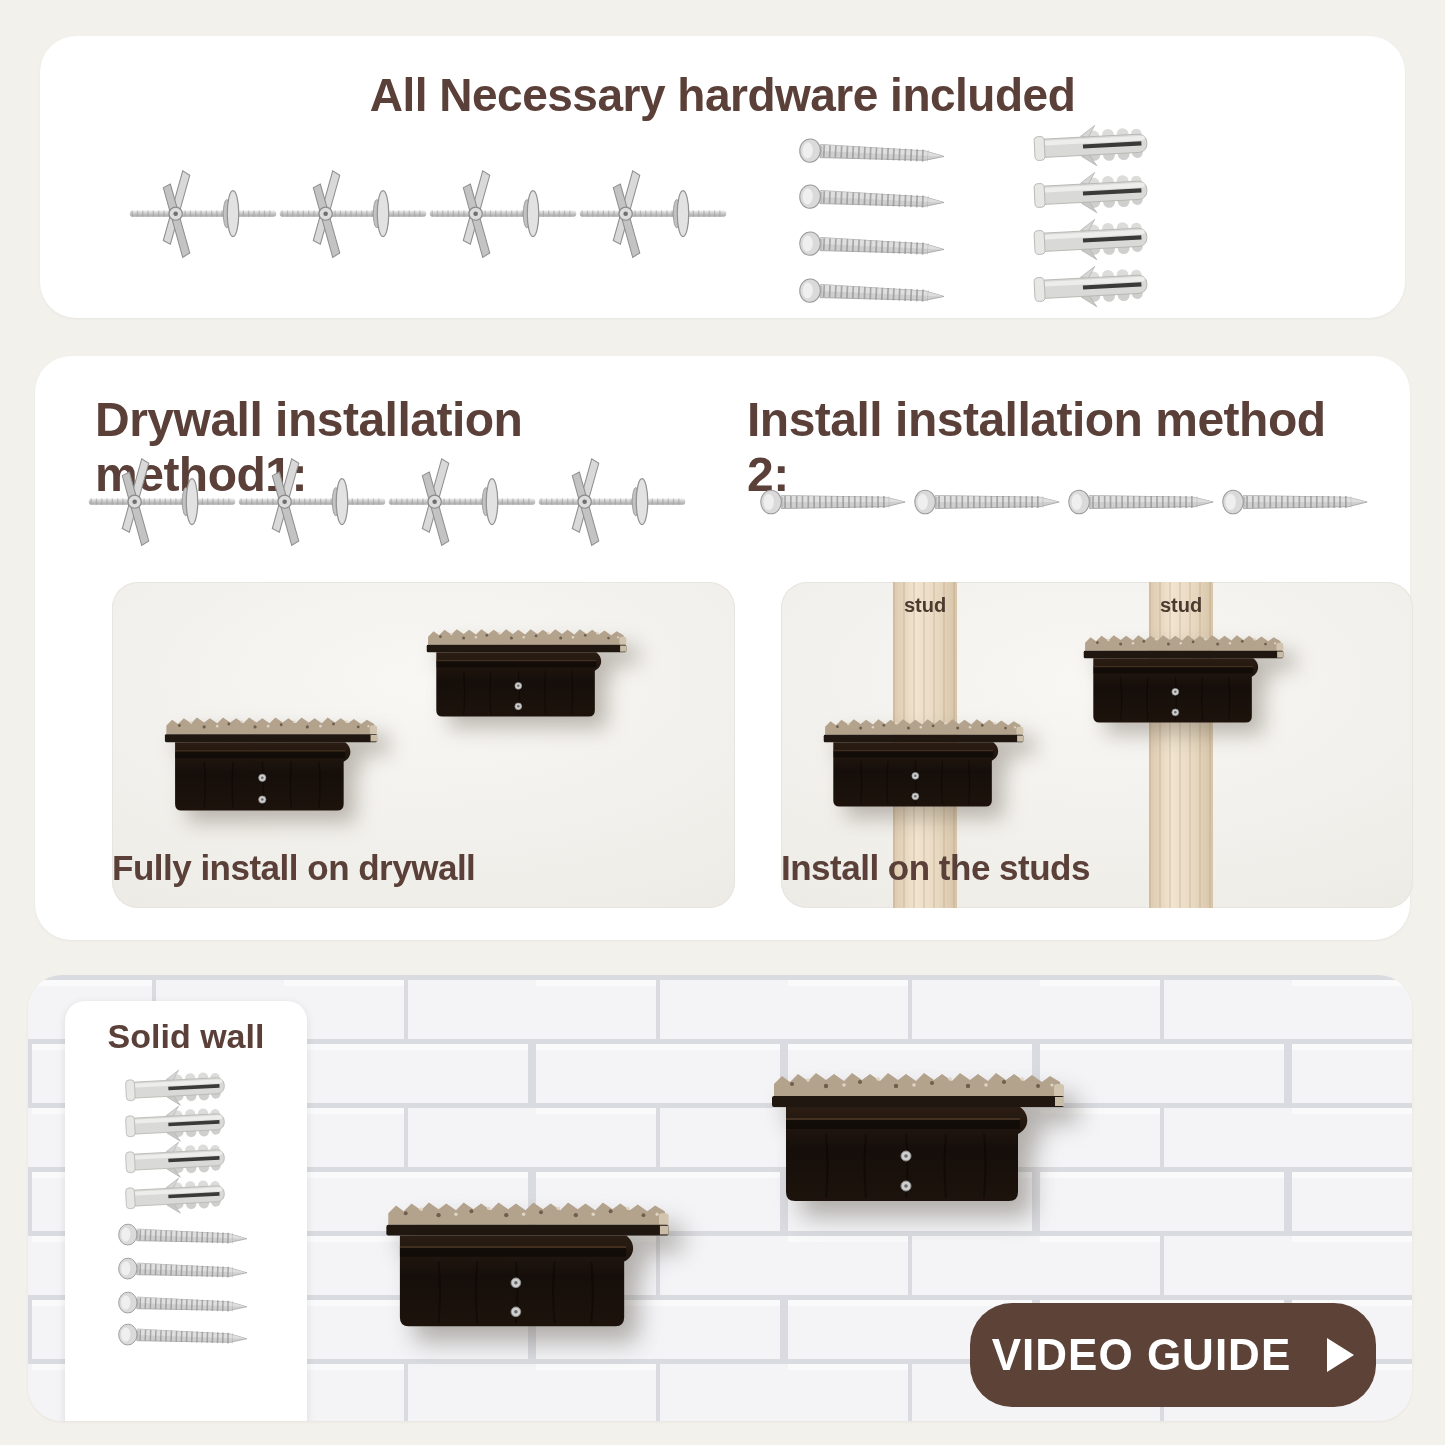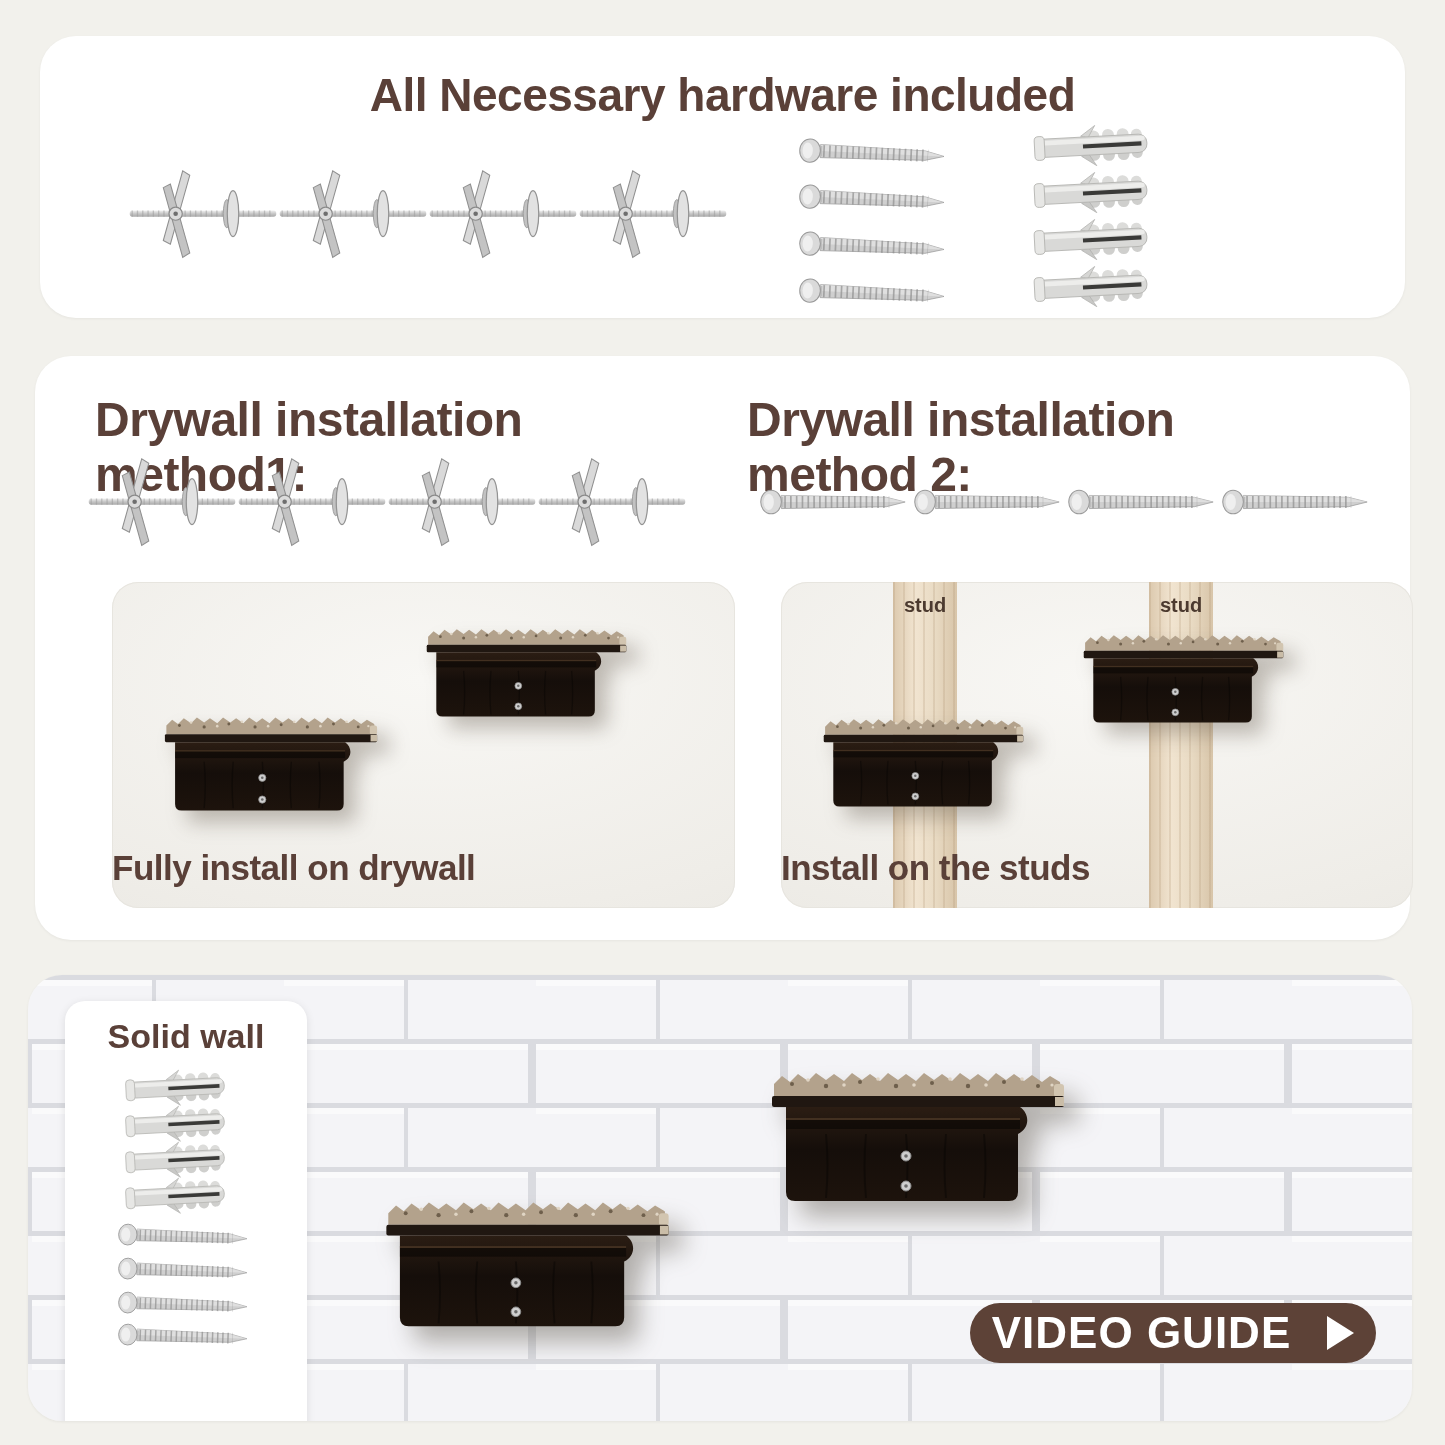--- a/index.html
+++ b/index.html
@@ -46,21 +46,21 @@
   
   #solid-section{position:absolute;left:28px;top:975px;width:1384px;height:446px;border-radius:34px;overflow:hidden;box-shadow:0 1px 3px rgba(0,0,0,.06);}
   #brick-bg{position:absolute;inset:0;}
   #solid-card{position:absolute;left:37px;top:26px;width:242px;height:442px;background:#fff;border-radius:20px;box-shadow:0 2px 8px rgba(0,0,0,.10);}
   #solid-card .solid-title{position:absolute;left:0;right:0;top:16px;text-align:center;font-weight:bold;font-size:34px;color:#5a4038;}
   .anchor-solid{position:absolute;left:52px;width:122px;height:40px;transform:rotate(-3deg);transform-origin:left center;}
   .screw-solid{position:absolute;left:46px;width:142px;height:30px;transform:rotate(2deg);transform-origin:left center;}
   .shelf-big{position:absolute;filter:drop-shadow(14px 16px 12px rgba(95,88,78,0.45));z-index:3;}
 
   #video-guide-button{
-    position:absolute;left:942px;top:328px;width:406px;height:60px;border-radius:42px;
+    position:absolute;left:942px;top:328px;width:406px;height:104px;border-radius:42px;
     display:flex;align-items:center;justify-content:center;gap:36px;
     border:none;cursor:pointer;z-index:6;
   }
   #video-guide-button .vg-label{color:#ffffff;font-weight:bold;font-size:44px;letter-spacing:1px;font-family:"Liberation Sans",sans-serif;}
   .play-icon{width:0;height:0;border-left:27px solid #ffffff;border-top:17px solid transparent;border-bottom:17px solid transparent;}
 
   .defs-holder{position:absolute;width:0;height:0;overflow:hidden;}
 </style>
 </head>
 <body>
@@ -198,21 +198,21 @@
     <svg class="anchor-col" style="top:184px" viewBox="0 0 140 50">
         <use href="#anchordef"></use>
       </svg>
     <svg class="anchor-col" style="top:231px" viewBox="0 0 140 50">
         <use href="#anchordef"></use>
       </svg>
   </section>
 
   <section class="card" id="drywall-card">
     <div class="method-heading" id="m1-heading">Drywall installation method1:</div>
-    <div class="method-heading" id="m2-heading">Drywall installation method 2:</div>
+    <div class="method-heading" id="m2-heading">Install installation method 2:</div>
 
     <svg class="tb-mid" style="left:52px" viewBox="0 0 170 110">
         <use href="#tbolt"></use>
       </svg>
     <svg class="tb-mid" style="left:202px" viewBox="0 0 170 110">
         <use href="#tbolt"></use>
       </svg>
     <svg class="tb-mid" style="left:352px" viewBox="0 0 170 110">
         <use href="#tbolt"></use>
       </svg>

